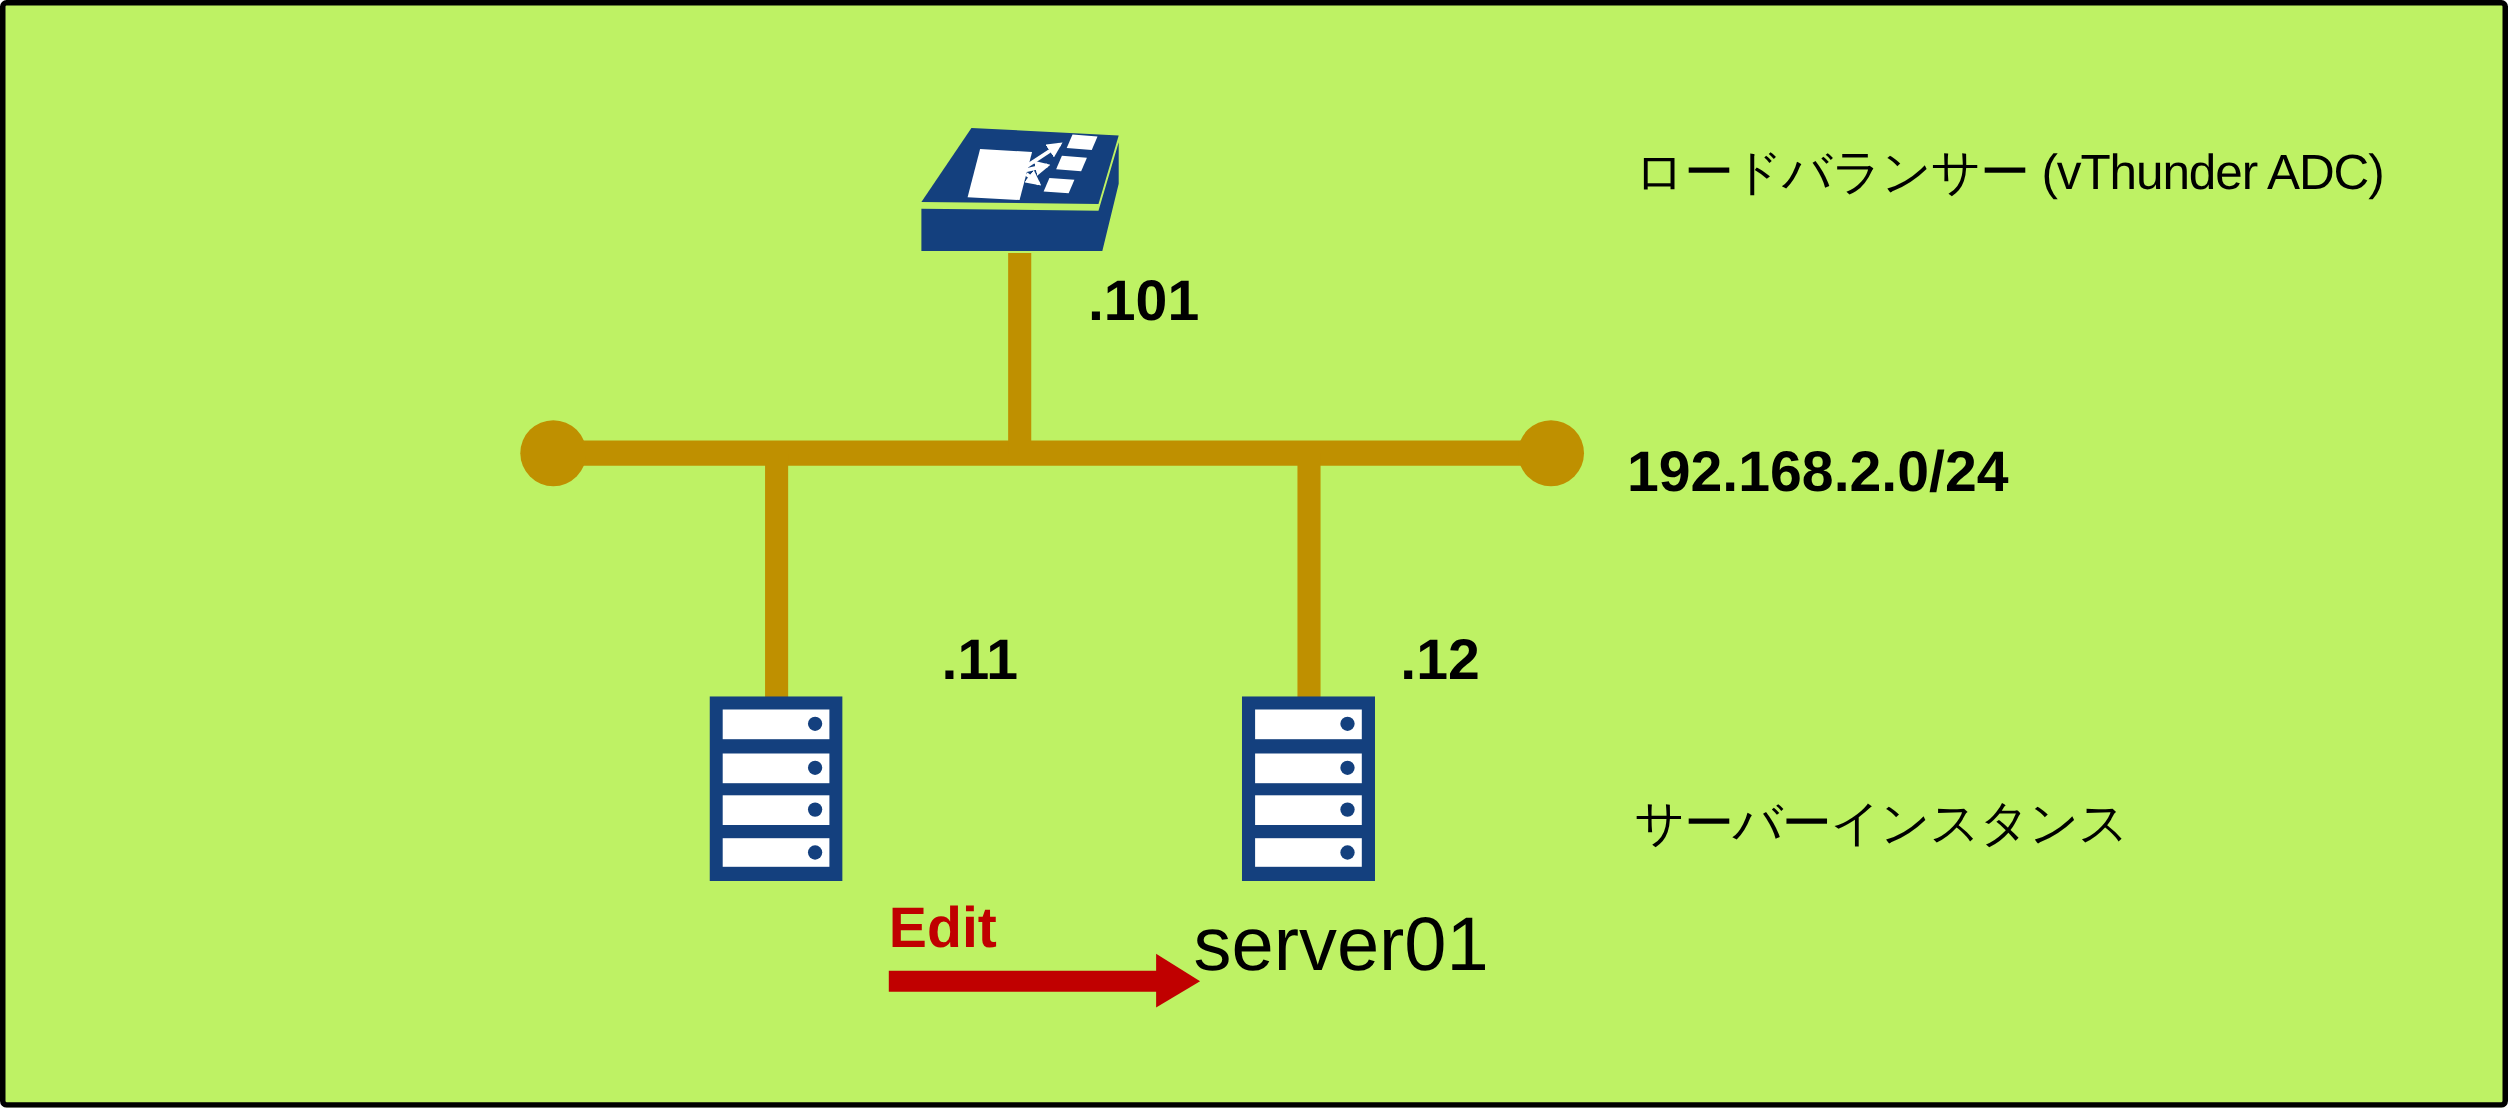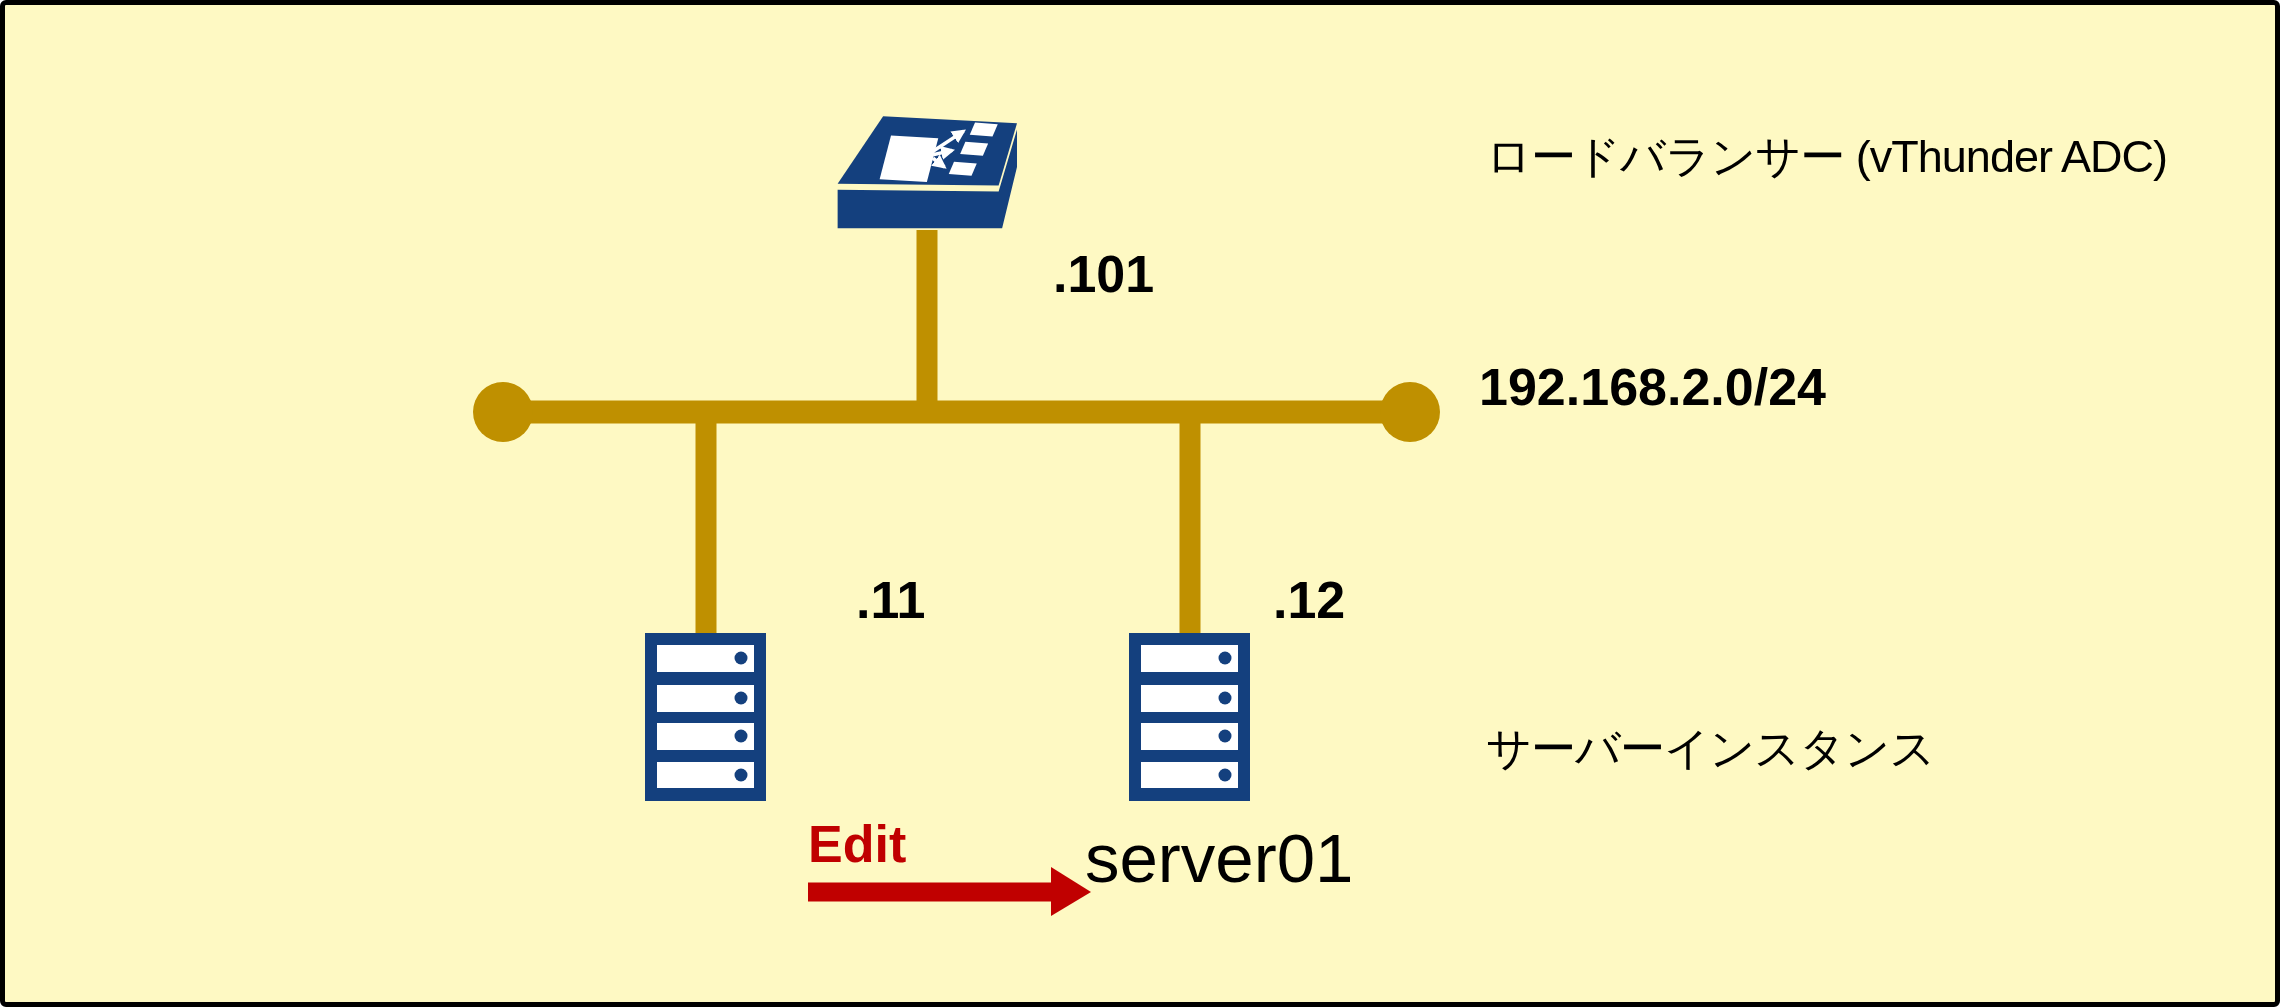--- a/index.html
+++ b/index.html
@@ -3,21 +3,21 @@
 <meta charset="utf-8">
 <style>
   * { margin: 0; padding: 0; box-sizing: border-box; }
   html, body { background: #ffffff; }
   body { font-family: "Liberation Sans", "DejaVu Sans", sans-serif; }
 
   .canvas {
     position: relative;
     width: 2280px;
     height: 1007px;
-    background: #fef9c3;
+    background: #bef264;
     border: 5px solid #000000;
     border-radius: 6px;
     overflow: hidden;
   }
 
   .abs { position: absolute; }
 
   svg.layer {
     position: absolute;
     left: 0; top: 0;
@@ -29,22 +29,22 @@
     color: #000000;
     white-space: nowrap;
     line-height: 1.15;
   }
   .jp      { font-size: 45px; font-weight: 400; letter-spacing: -1px; }
   .num     { font-size: 52px; font-weight: 700; }
   .plain   { font-size: 69px; font-weight: 400; }
   .red-txt { color: #C00000; }
 
   .lb-label       { left: 1481px; top: 126px;  }
-  .ip101          { left: 1048px; top: 240px;  }
-  .subnet         { left: 1474px; top: 353px;  }
+  .ip101          { left: 984px; top: 240px;  }
+  .subnet         { left: 1474px; top: 395px;  }
   .ip11           { left: 809px;  top: 566px; margin-left: 42px;  }
   .ip12           { left: 1268px; top: 566px;  }
   .servers-label  { left: 1481px; top: 678px; margin-top: 40px;  }
   .server-name    { left: 97px;   top: 813px;  }
   .edit-label     { left: 803px;  top: 810px; width: 283px; }
   .server01       { left: 1080px; top: 814px;  }
 
   .lb-icon  { left: 815px;  top: 92px;  width: 212px; height: 140px; }
   .srv-1    { left: 640px;  top: 628px; width: 121px; height: 168px; }
   .srv-2    { left: 1124px; top: 628px; width: 121px; height: 168px; }

